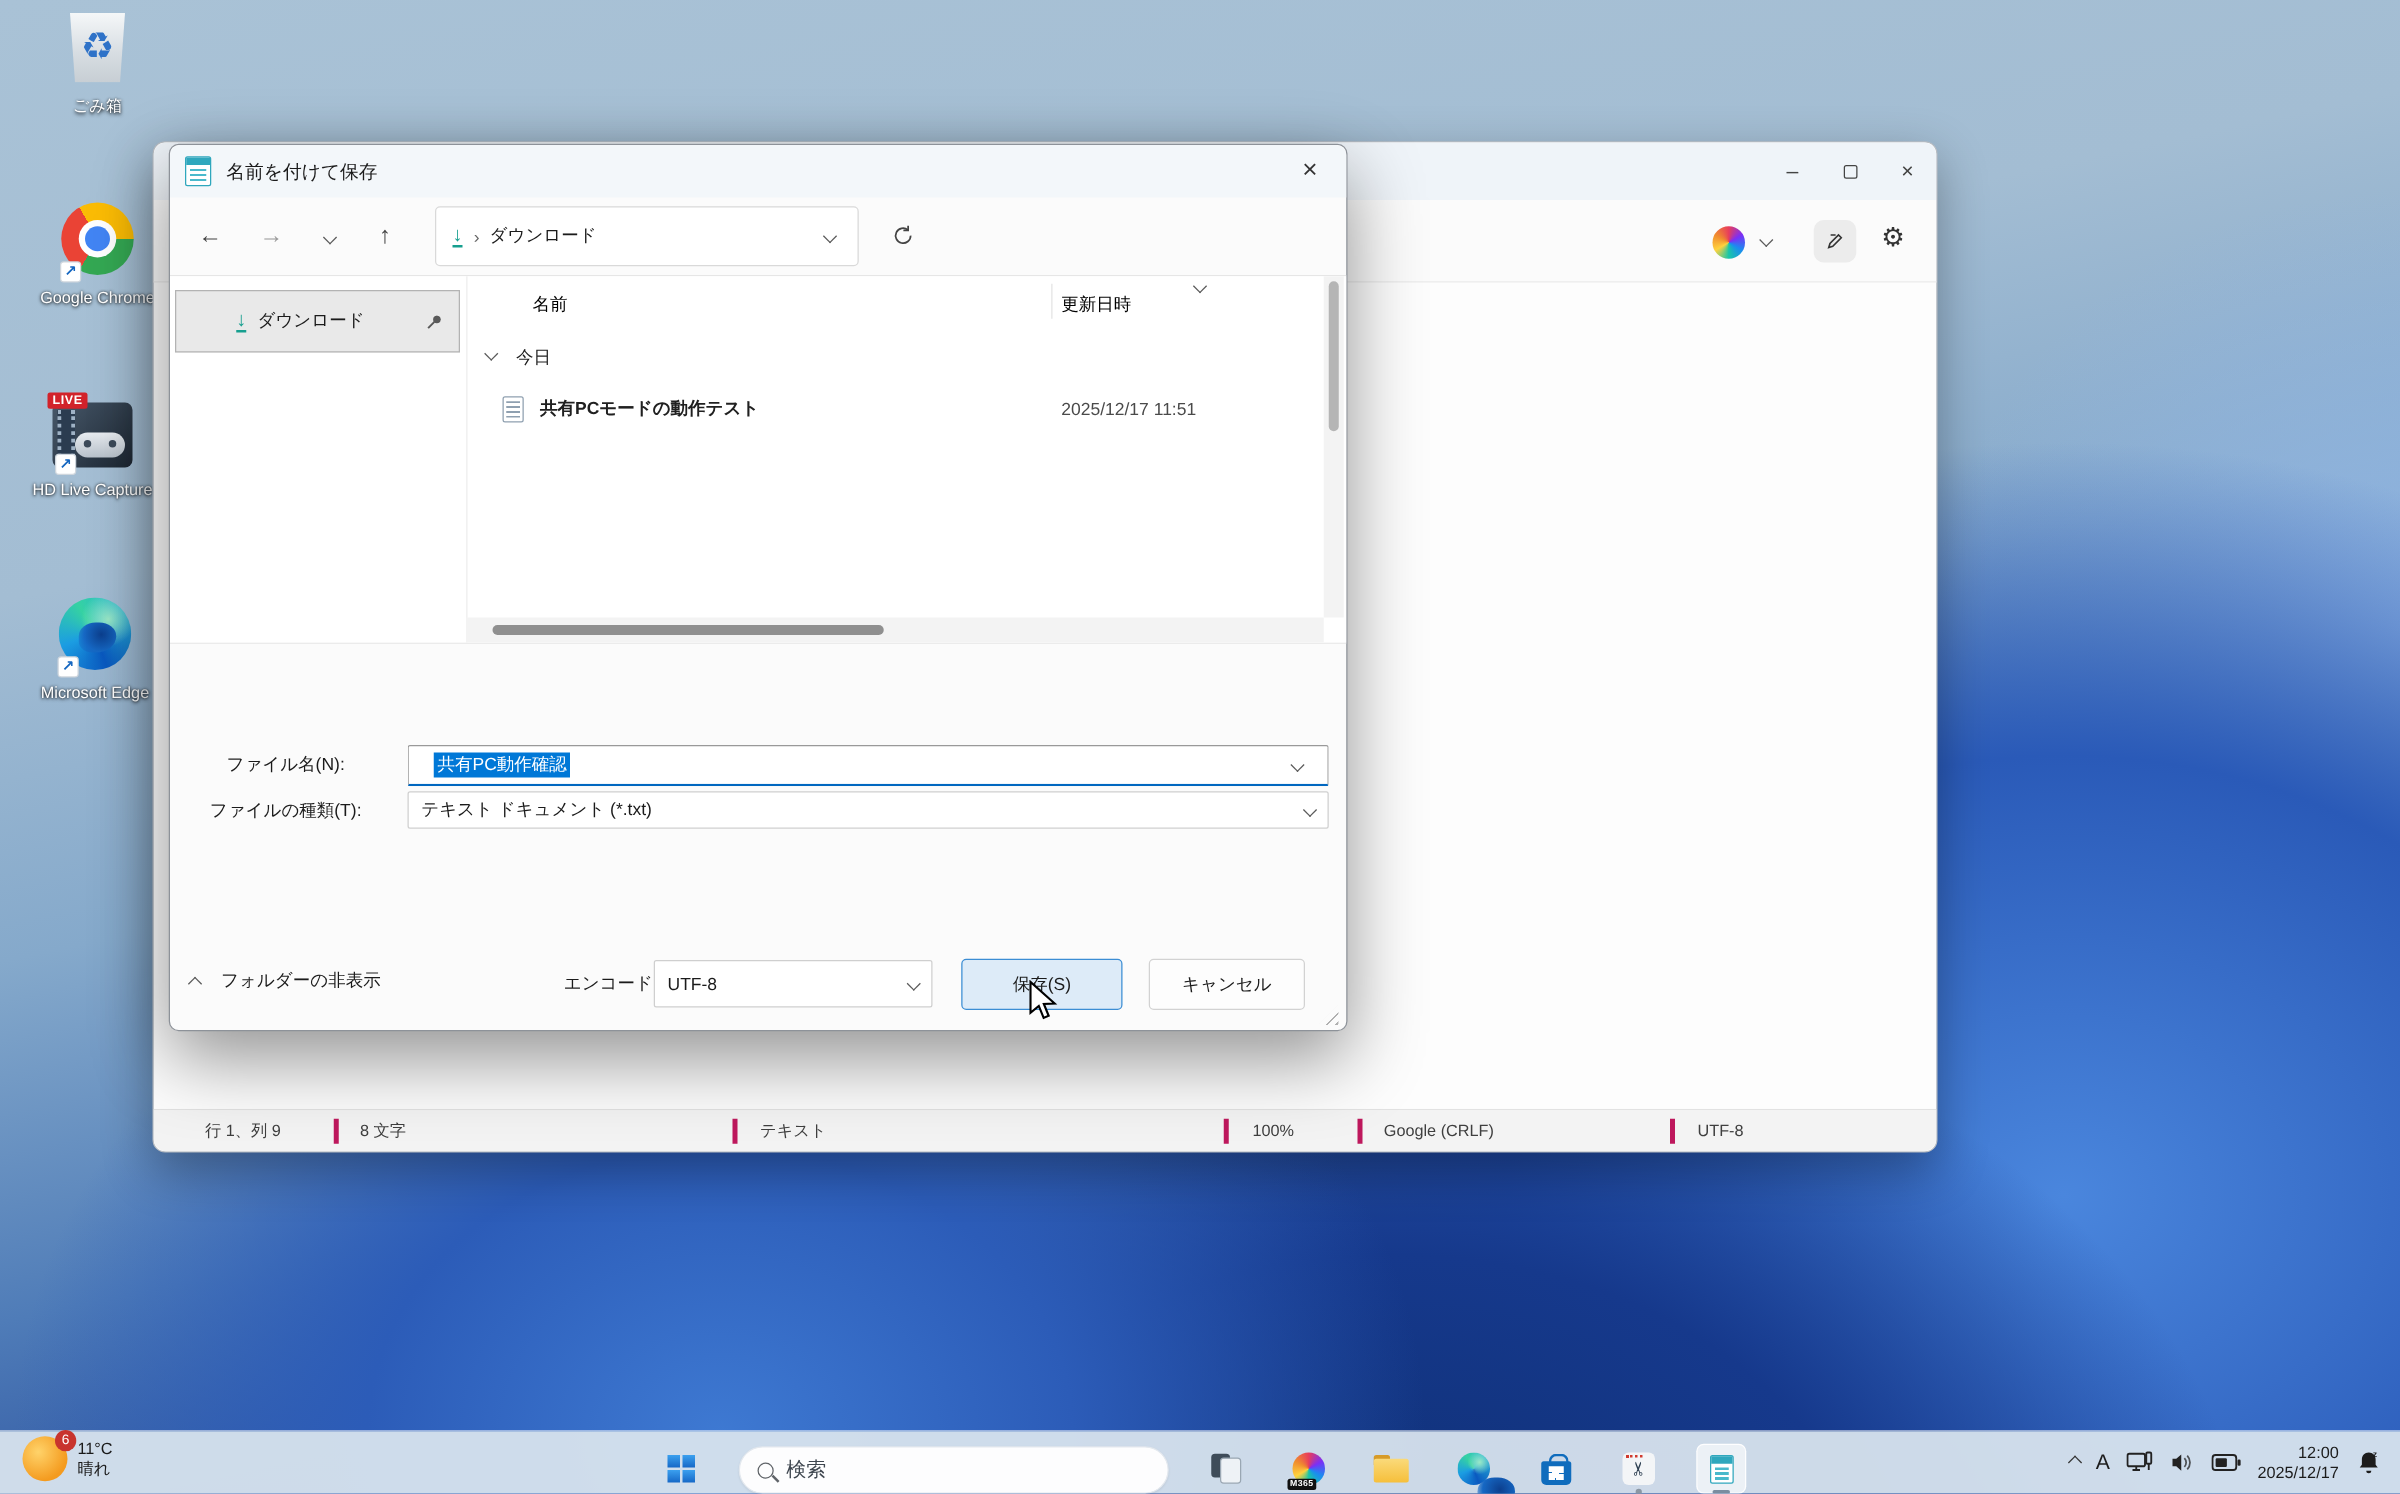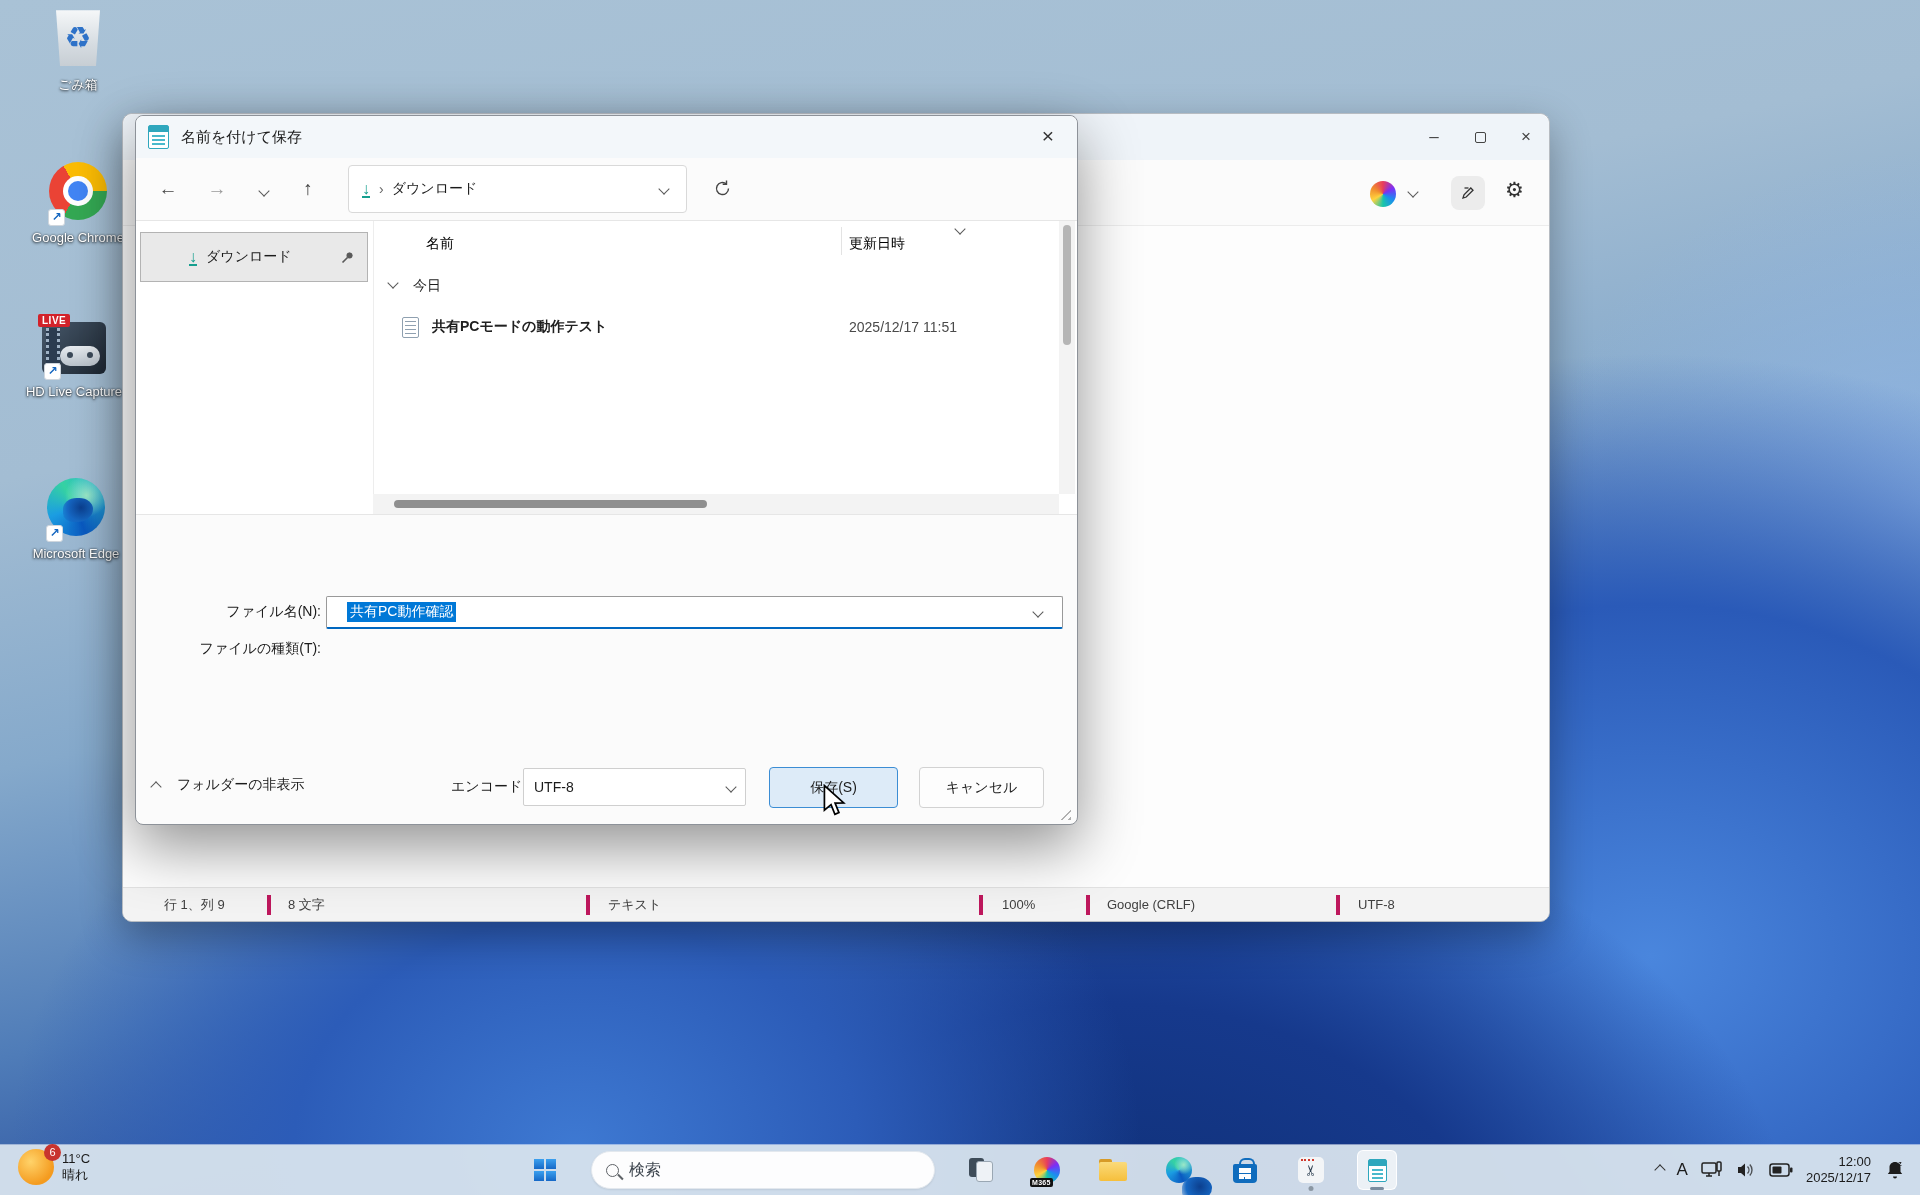--- a/index.html
+++ b/index.html
@@ -71,37 +71,37 @@
   .side-sel{ position:absolute; left:4px; top:11px; width:228px; height:50px; background:#e9e9e9; border:1px solid #b3b3b3; display:flex; align-items:center; }
   .vline{ position:absolute; top:0; bottom:0; width:1px; background:#ededed; }
   .hdr{ position:absolute; top:14px; color:#000000; }
   .hscroll{ position:absolute; left:237px; right:18px; bottom:0; height:20px; background:#f3f3f3; }
   .hthumb{ position:absolute; left:21px; top:6px; width:313px; height:8px; background:#8f8f8f; border-radius:4px; }
   .vscroll{ position:absolute; right:2px; top:0; width:16px; height:273px; background:#f3f3f3; }
   .vthumb{ position:absolute; left:4px; top:4px; width:8px; height:120px; background:#b5b5b5; border-radius:4px; }
   .doc-ic{ position:relative; width:17px; height:21px; background:#fff; border:1px solid #8fa0b0; border-radius:2px; }
   .doc-ic::after{ content:""; position:absolute; left:2px; right:2px; top:3px; height:13px; background:repeating-linear-gradient(180deg,#8fa0b0 0 1.5px,transparent 1.5px 4px); }
   .frow{ position:absolute; display:flex; align-items:center; }
-  .field-label{ position:absolute; left:0; width:185px; text-align:right; }
+  .field-label{ position:absolute; left:0; width:185px; text-align:center; }
   .fn-input{ position:absolute; left:190px; top:480px; width:737px; height:33px; background:#fff; border:1px solid #999; border-bottom:2px solid #0067c0; border-radius:2px; display:flex; align-items:center; padding:0 20px; }
   .fn-sel{ background:#0078d7; color:#fff; padding:1px 3px; }
   .combo{ position:absolute; background:#fff; border:1px solid #cfcfcf; border-radius:2px; display:flex; align-items:center; padding:0 10px; }
   .combo .chev, .fn-input .chev{ margin-left:auto; }
   .btn{ position:absolute; height:41px; border-radius:4px; text-align:center; line-height:39px; }
   .btn-save{ left:633px; top:651px; width:129px; background:#ddebf8; border:1px solid #3b8dd4; }
   .btn-cancel{ left:783px; top:651px; width:125px; background:#fdfdfd; border:1px solid #d2d2d2; }
   .grip{ position:absolute; right:6px; bottom:4px; width:16px; height:16px;
     background:repeating-linear-gradient(135deg, transparent 0 4px, #b0b0b0 4px 5.5px); clip-path:polygon(100% 0,100% 100%,0 100%); }
   
   .taskbar{ position:absolute; left:0; bottom:0; width:100%; height:50px; background:rgba(215,227,237,.95); box-shadow:0 -1px 0 rgba(255,255,255,.5); z-index:4; }
   .weather{ position:absolute; left:18px; top:4px; display:flex; align-items:center; gap:8px; }
   .sun{ position:relative; width:36px; height:36px; border-radius:50%; background:radial-gradient(circle at 35% 35%, #ffd36a, #f49b1f 70%); }
   .wbadge{ position:absolute; top:-5px; right:-7px; width:17px; height:17px; border-radius:50%; background:#c8342e; color:#fff; font-size:11px; text-align:center; line-height:17px; }
   .wtxt{ font-size:13px; color:#1a1a1a; line-height:16px; }
-  .tb-center{ position:absolute; left:525px; top:0; height:50px; display:flex; align-items:center; gap:26px; }
+  .tb-center{ position:absolute; left:525px; top:0; height:50px; display:flex; align-items:flex-end; gap:26px; }
   .tbicon{ width:40px; height:40px; display:flex; align-items:center; justify-content:center; position:relative; flex:0 0 auto; }
   .startic{ width:22px; height:22px; display:grid; grid-template-columns:10px 10px; grid-template-rows:10px 10px; gap:2px; }
   .startic i{ background:linear-gradient(180deg,#3ba0ef,#1668c7); }
   .tb-search{ width:344px; height:38px; background:#fdfdfe; border:1px solid #e3e8ee; border-radius:19px; display:flex; align-items:center; padding:0 14px; gap:10px; color:#3f4750; flex:0 0 auto; box-shadow:0 1px 2px rgba(0,0,0,.08); }
   .tview{ position:relative; width:24px; height:24px; }
   .tview::before{ content:""; position:absolute; left:0; top:0; width:15px; height:19px; background:#3e4c59; border-radius:3px; }
   .tview::after{ content:""; position:absolute; right:0; bottom:0; width:15px; height:19px; background:#eef2f6; border:1px solid #9aa7b3; border-radius:3px; }
   .m365{ position:relative; width:26px; height:26px; border-radius:50%; background:conic-gradient(#e83d5c,#7b2ff7,#1b8cf0,#18c6a8,#ffd23e,#f08c2e,#e83d5c); }
   .m365 b{ position:absolute; left:-4px; bottom:-4px; background:#111; color:#fff; font-size:7px; padding:1px 2px; border-radius:2px; letter-spacing:.3px; }
   .folder{ position:relative; width:28px; height:22px; }
@@ -255,20 +255,24 @@
         </div>
     </div>
     <div class="dlg-divider"></div>
 
     <span class="field-label" style="top:487px;">ファイル名(N):</span>
     <div class="fn-input">
       <span class="fn-sel">共有PC動作確認</span>
       <span class="chev"></span>
     </div>
     <span class="field-label" style="top:524px;">ファイルの種類(T):</span>
+    <div class="combo" style="left:190px; top:517px; width:737px; height:30px;">
+      <span>テキスト ドキュメント (*.txt)</span>
+      <span class="chev"></span>
+    </div>
 
     <div style="position:absolute; left:16px; top:660px;">
       <span class="chev up" style="margin-right:13px; vertical-align:-2px;"></span>
       <span>フォルダーの非表示</span>
     </div>
     <span style="position:absolute; left:315px; top:662px;">エンコード:</span>
     <div class="combo" style="left:387px; top:652px; width:223px; height:38px;">
       <span>UTF-8</span>
       <span class="chev"></span>
     </div>

